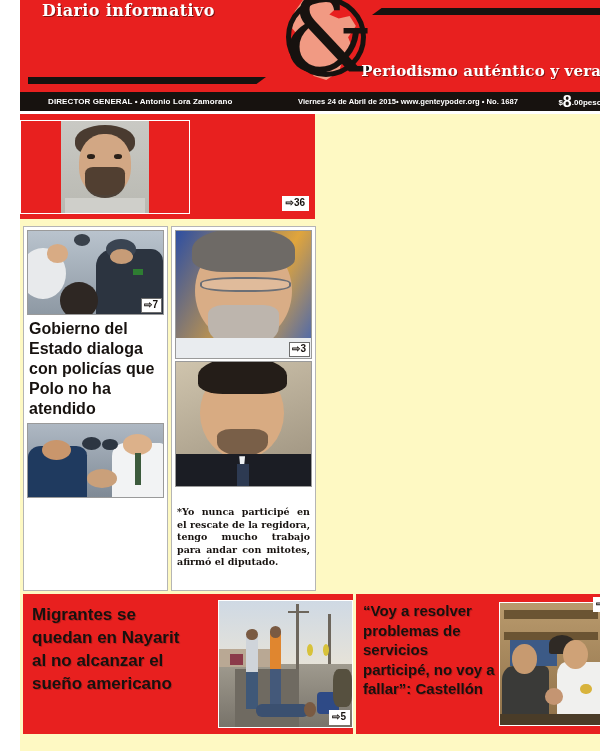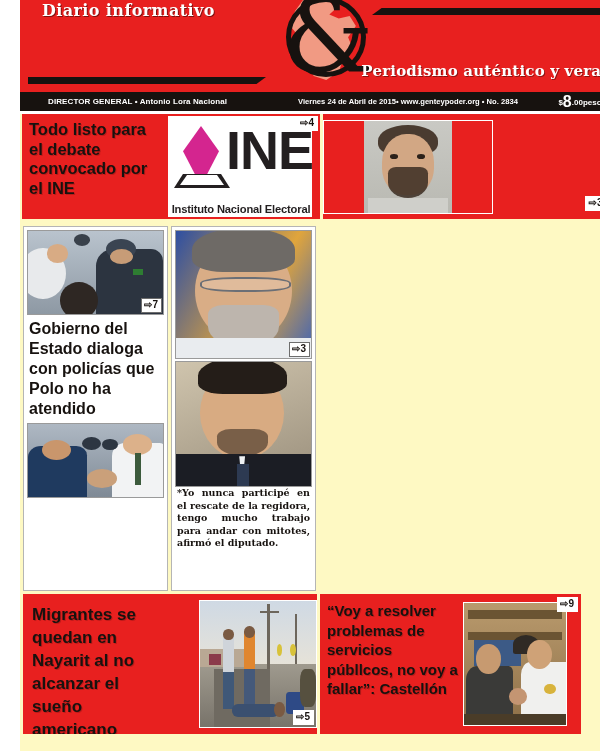--- a/index.html
+++ b/index.html
@@ -148,34 +148,34 @@
     font-weight:700;color:#111111;font-size:44px;line-height:60px;
     letter-spacing:-1px;transform:scaleX(.92);transform-origin:center top;
   }
   .mainhead div{white-space:nowrap;}
   .rp{width:137px;height:auto;}
   .rp1{height:129px;}
   .rp2{height:126px;}
   .rcap{
     font-family:"DejaVu Serif","Liberation Serif",serif;
     font-size:9.5px;line-height:12.6px;color:#17120f;text-align:justify;
-    padding:0 2px 0 2px;font-weight:700;
+    padding:19px 2px 0 2px;font-weight:700;
   }
 
   
   .sc{position:absolute;inset:0;}
   .sky{position:absolute;left:0;top:0;width:100%;height:55%;}
   .ground{position:absolute;left:0;bottom:0;width:100%;height:50%;}
   .blob{position:absolute;border-radius:50%;}
   .rect{position:absolute;}
 
   
   .bottom{position:relative;width:600px;height:145px;display:flex;gap:3px;padding:3px 3px 2px 3px;box-sizing:border-box;}
   .bz{position:relative;background:#e8201f;height:140px;overflow:hidden;display:flex;}
-  .bz-a{width:294px;gap:34px;}
+  .bz-a{width:330px;gap:34px;}
   .bz-b{width:261px;}
   .bz-head{
     font-family:"Liberation Sans Narrow","Liberation Sans",sans-serif;
     font-weight:700;color:#17120f;text-shadow:1px 1px 0 rgba(0,0,0,.18);
   }
   .bz-a .bz-head{width:172px;font-size:17px;line-height:23px;padding:9px 4px 0 9px;box-sizing:border-box;}
   .bz-b .bz-head{width:143px;font-size:15px;line-height:19.5px;padding:7px 3px 0 7px;box-sizing:border-box;}
   .bphoto{position:relative;overflow:hidden;border:1px solid #ffffff;box-sizing:border-box;}
   .bp-a{width:145px;height:128px;margin-top:6px;}
   .bp-b{width:104px;height:124px;margin-top:8px;}
@@ -195,44 +195,31 @@
       <div class="mh-amp-ring"></div>
       <div class="mh-amp">&amp;</div>
     </div>
 
     <div class="mh-slogan">Periodismo auténtico y veraz</div>
   </div>
 
   <div class="infobar">
     <div class="ib-left">
       <b>DIRECTOR GENERAL</b>
-      <span>• Antonio Lora Nacional</span>
-    </div>
-    <div class="ib-center">Viernes 24 de Abril  de 2015• www.genteypoder.org • No.  2834</div>
+      <span>• Antonio Lora Zamorano</span>
+    </div>
+    <div class="ib-center">Viernes 24 de Abril  de 2015• www.genteypoder.org • No.  1687</div>
     <div class="ib-price">
       <span>$</span><span class="big">8</span><span>.00</span><span>pesos</span>
     </div>
   </div>
   <div class="infobar-gap"></div>
 
   <div class="teaser-row">
 
-    <div class="tz tz-a">
-      <div class="tz-head">Todo listo para el debate convocado por el INE</div>
-      <div class="media ine-box">
-        <div class="ine-diamond"></div>
-        <div class="ine-base"></div>
-        <div class="ine-base-in"></div>
-        <div class="ine-letters">INE</div>
-        <div class="ine-sub">Instituto Nacional Electoral</div>
-      </div>
-      <div class="pref" style="right:2px;top:2px;">
-        <span class="arw">⇨</span><span>4</span>
-      </div>
-    </div>
 
     <div class="tz tz-b">
       <div class="mug">
         <div class="mug-inner">
           <div class="face">
             <div class="f-hair"></div>
             <div class="f-skin"></div>
             <div class="f-eye l"></div>
             <div class="f-eye r"></div>
             <div class="f-beard"></div>
@@ -342,21 +329,21 @@
           <div class="blob" style="left:78%;top:34%;width:5%;height:10%;background:#d8c23a;"></div>
           <div class="blob" style="left:86%;top:54%;width:14%;height:30%;background:#56503f;border-radius:30%;"></div>
         </div>
         <div class="pref" style="right:2px;bottom:2px;">
           <span class="arw">⇨</span><span>5</span>
         </div>
       </div>
     </div>
 
     <div class="bz bz-b">
-      <div class="bz-head">“Voy a resolver problemas de servicios públlcos, no voy a fallar”: Castellón</div>
+      <div class="bz-head">“Voy a resolver problemas de servicios participé, no voy a fallar”: Castellón</div>
       <div class="bphoto bp-b">
         <div class="sc">
           <div class="rect" style="inset:0;background:linear-gradient(#b99a6d,#8e7048);"></div>
           <div class="rect" style="left:4%;top:6%;width:92%;height:7%;background:#6b5433;"></div>
           <div class="rect" style="left:4%;top:24%;width:92%;height:6%;background:#6b5433;"></div>
           <div class="rect" style="left:10%;top:30%;width:46%;height:22%;background:#3c5a86;"></div>
           <div class="blob" style="left:48%;top:26%;width:26%;height:16%;background:#2f2a25;border-radius:50% 50% 10% 10%;"></div>
           <div class="rect" style="left:2%;top:52%;width:46%;height:48%;background:#3a3a38;border-radius:24% 10% 0 0;"></div>
           <div class="blob" style="left:12%;top:34%;width:24%;height:24%;background:#c79a70;"></div>
           <div class="rect" style="left:56%;top:48%;width:46%;height:52%;background:#f0f0ee;border-radius:20% 6% 0 0;"></div>

